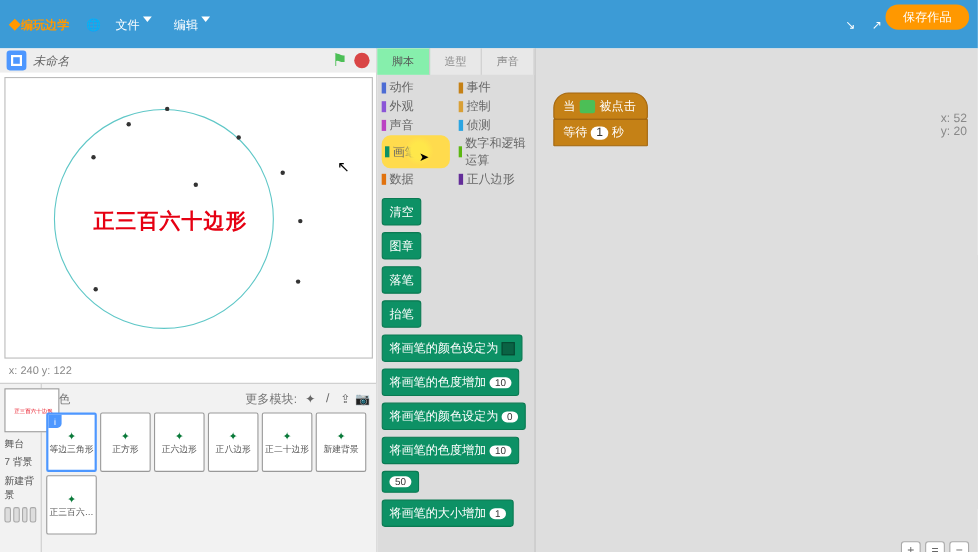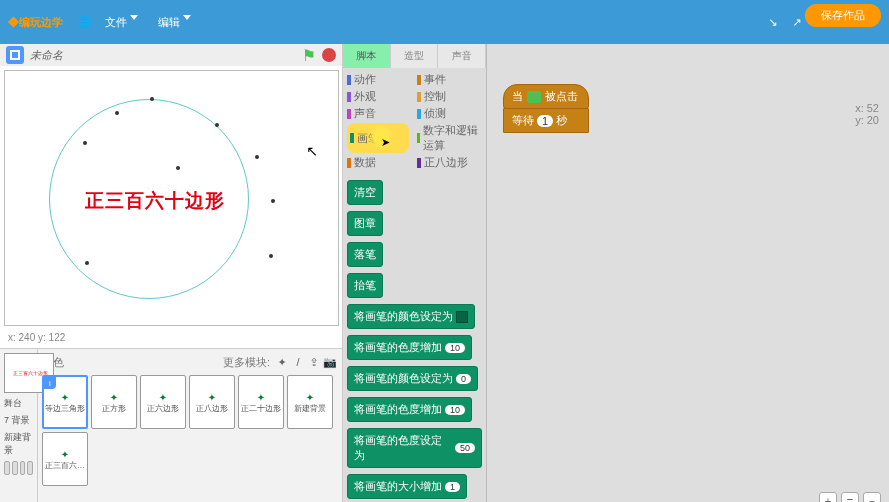--- a/index.html
+++ b/index.html
@@ -259,21 +259,20 @@
         </div>
         <div class="blk">
           <span>将画笔的颜色设定为</span>
           <span class="pill">0</span>
         </div>
         <div class="blk">
           <span>将画笔的色度增加</span>
           <span class="pill">10</span>
         </div>
         <div class="blk">
-          <span>将画笔的色度设定为</span>
           <span class="pill">50</span>
         </div>
         <div class="blk">
           <span>将画笔的大小增加</span>
           <span class="pill">1</span>
         </div>
       </div>
   </div>
 
   <div class="right-col">

